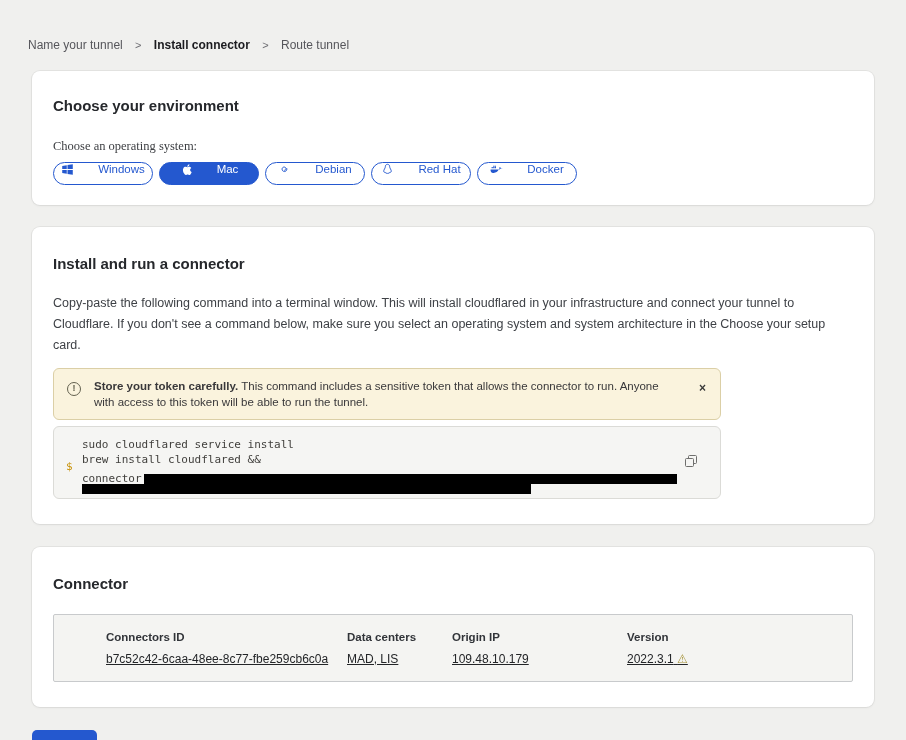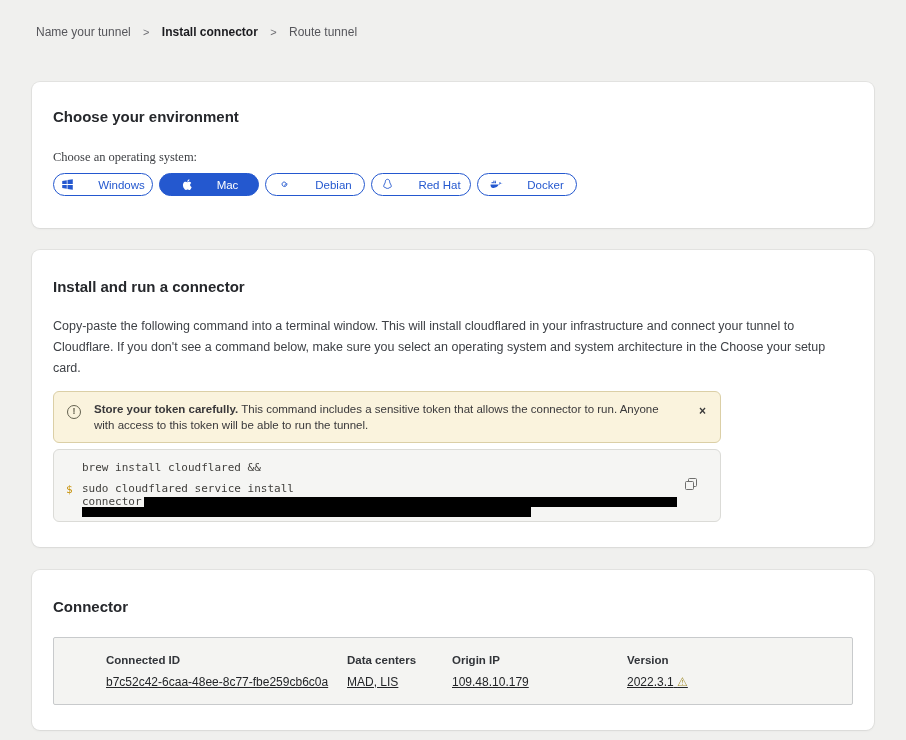--- a/index.html
+++ b/index.html
@@ -4,38 +4,38 @@
 <style>
   * { box-sizing: border-box; }
   html,body { margin:0; padding:0; }
   body {
     width:906px; height:740px; overflow:hidden;
     background:#f0f0ee;
     font-family:"Liberation Sans","DejaVu Sans",sans-serif;
     color:#26282c;
   }
   
-  .breadcrumb { padding:25px 0 0 36px; font-size:12px; color:#56565b; }
+  .breadcrumb { padding:25px 0 0 28px; font-size:12px; color:#56565b;margin-top:13px; }
   .bc-item { cursor:pointer; }
   .bc-item.active { font-weight:700; color:#1b1b1f; }
   .bc-sep { margin:0 9px; color:#6e6e73; font-size:11px; }
 
   
   .card {
     margin:0 32px; background:#fff; border-radius:8px;
     box-shadow:0 0 0 1px rgba(0,0,0,0.05), 0 1px 3px rgba(0,0,0,0.05);
   }
   .card h2 { margin:0; font-size:15px; line-height:18px; font-weight:700; color:#26282c; }
 
-  .card-env { margin-top:43px; padding:26px 21px 32px; }
+  .card-env { margin-top:19px; padding:26px 21px 20px; }
   .card-env h2 { margin-bottom:24px; }
   .os-label { font-size:12.5px; color:#3c3e42; margin-bottom:8px;font-family:Liberation Serif, serif; }
   .os-buttons { display:flex; }
   .os-btn {
-    display:inline-flex; align-items:center; justify-content:center; gap:24px;
+    display:inline-flex; justify-content:center; gap:24px;
     width:100px; height:23px; margin-right:6px; padding:0;
     background:#fff; border:1px solid var(--accent-blue,#2458cf); border-radius:12px;
     color:var(--accent-blue,#2458cf); font-size:11.5px; font-family:inherit; cursor:pointer;
   }
   .os-btn.selected { background:var(--accent-blue,#2458cf); color:#fff; }
   .os-icon { display:inline-flex; width:13px; height:13px; }
   .os-icon svg { width:100%; height:100%; }
 
   .card-install { margin-top:22px; padding:28px 21px 25px; }
   .card-install h2 { margin-bottom:20px; }
@@ -164,38 +164,38 @@
   <p class="desc">Copy-paste the following command into a terminal window. This will install cloudflared in your infrastructure and connect your tunnel to Cloudflare. If you don't see a command below, make sure you select an operating system and system architecture in the Choose your setup card.</p>
 
   <div class="banner">
     <span class="banner-icon">!</span>
     <span class="banner-text"><b>Store your token carefully.</b> <span>This command includes a sensitive token that allows the connector to run. Anyone with access to this token will be able to run the tunnel.</span></span>
     <button class="banner-close">×</button>
   </div>
 
   <div class="codeblock">
     <span class="prompt">$</span>
+    <div class="code-line l2">sudo cloudflared service install</div>
     <div class="code-line l1">brew install cloudflared &amp;&amp;</div>
-    <div class="code-line l2">sudo cloudflared service install</div>
     <div class="code-line token-line"><span>connector</span><span class="redact r1"></span></div>
     <div class="code-line bar-line"><span class="redact r2"></span></div>
     <span class="copy">
       <svg viewBox="0 0 14 14" fill="none" stroke="#6f6f6d" stroke-width="1">
           <rect x="4.5" y="1.5" width="8" height="8" rx="1"></rect>
           <rect x="1.5" y="4.5" width="8" height="8" rx="1" fill="#f5f5f3"></rect>
         </svg>
     </span>
   </div>
 </section>
 
 <section class="card card-connectors">
   <h2>Connector</h2>
   <div class="ctable">
     <div class="col c1">
-      <div class="th">Connected ID</div>
+      <div class="th">Connectors ID</div>
       <div class="td">b7c52c42-6caa-48ee-8c77-fbe259cb6c0a</div>
     </div>
     <div class="col c3">
       <div class="th">Data centers</div>
       <div class="td">MAD, LIS</div>
     </div>
     <div class="col c4">
       <div class="th">Origin IP</div>
       <div class="td">109.48.10.179</div>
     </div>

